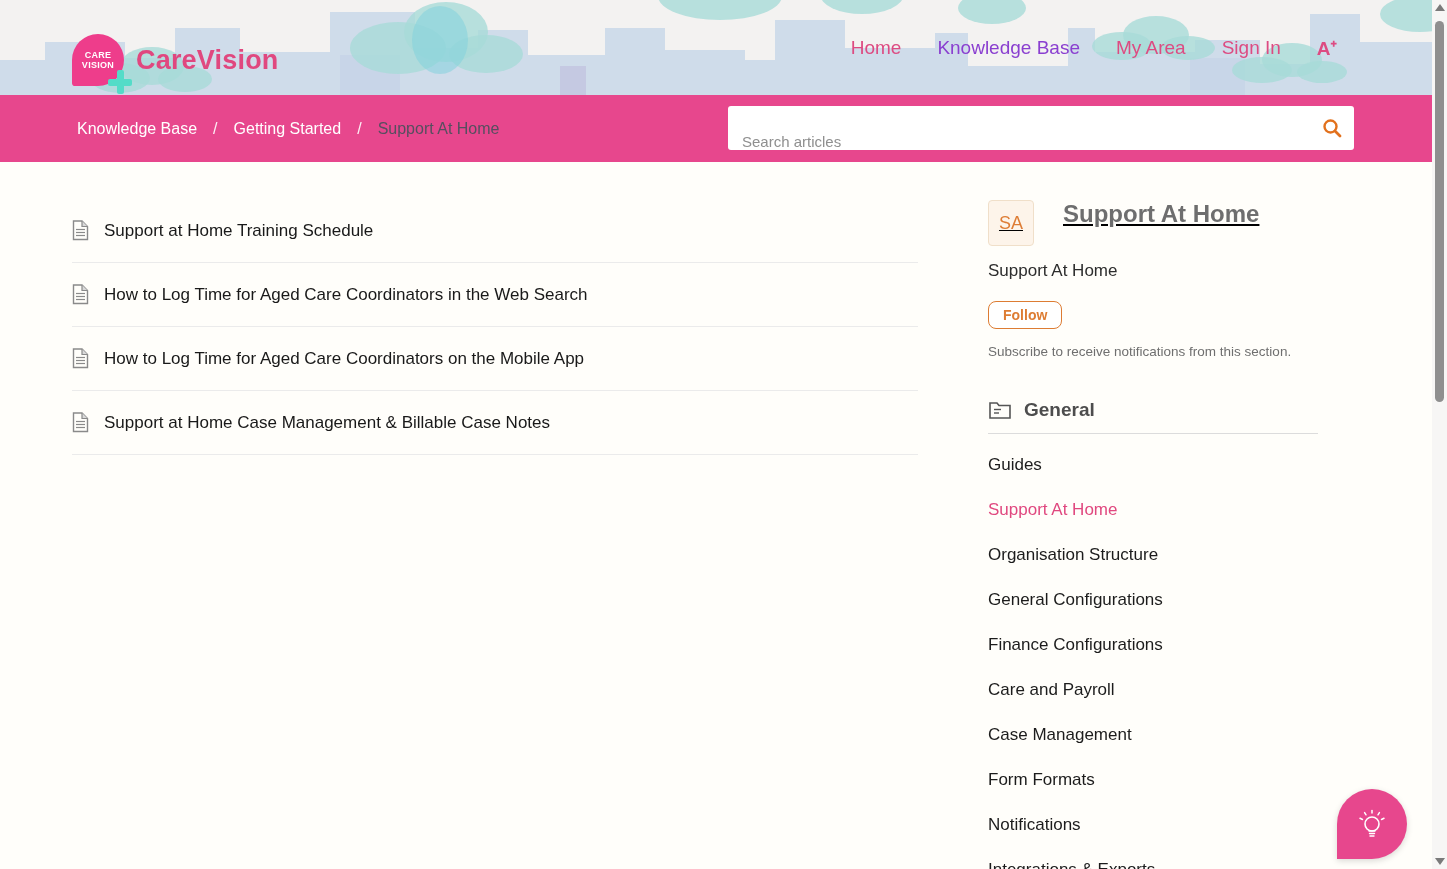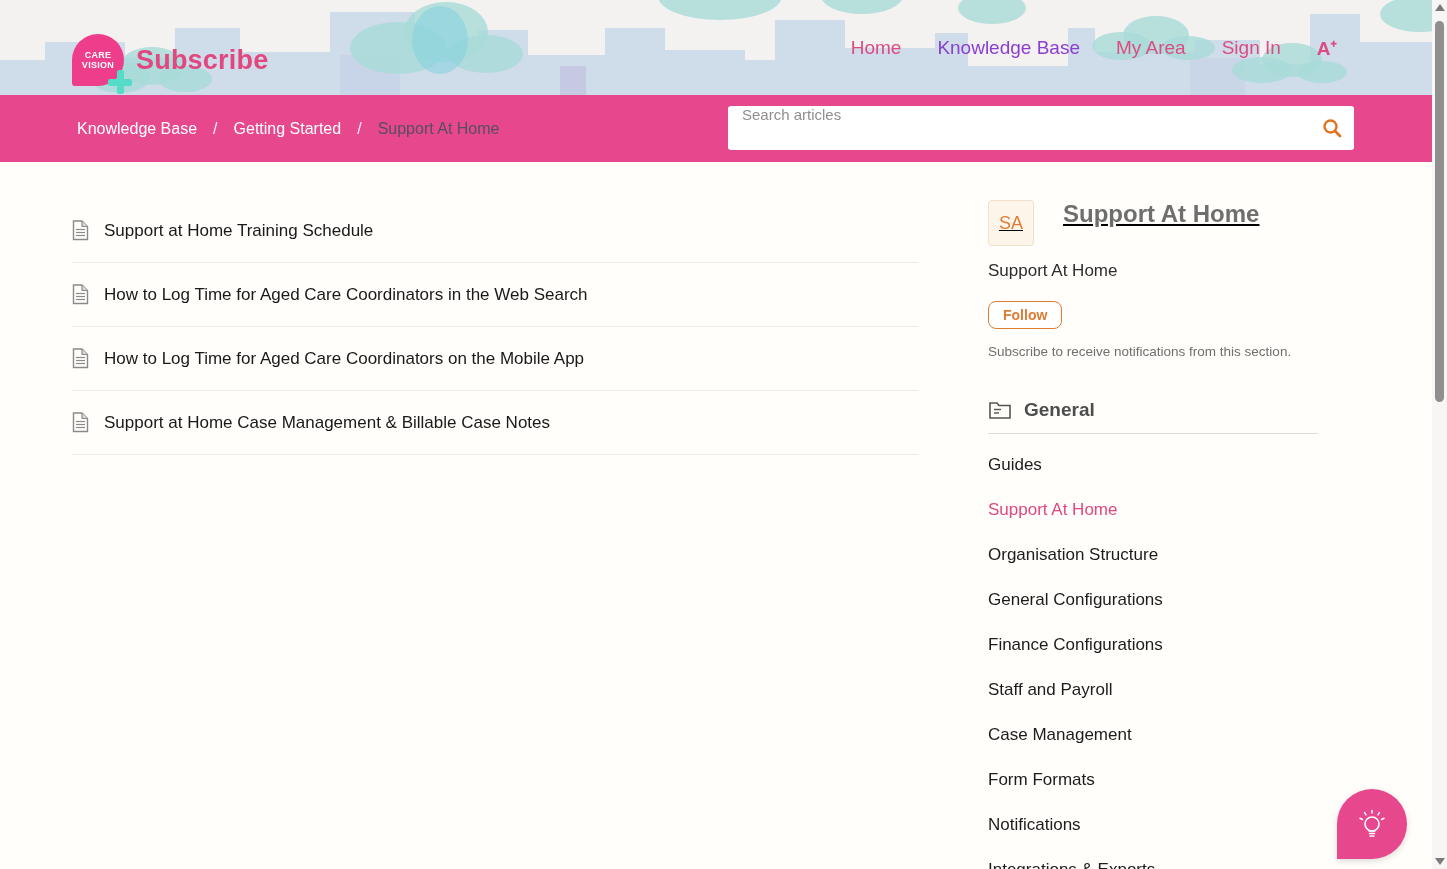--- a/index.html
+++ b/index.html
@@ -55,21 +55,21 @@
   .breadcrumb {
     position:absolute; left:77px; top:0; height:67px;
     display:flex; align-items:center; gap:16px; font-size:16px;
   }
   .breadcrumb .crumb { color:#ffffff; cursor:pointer; }
   .breadcrumb .sep { color:rgba(255,255,255,.9); }
   .breadcrumb .crumb.current { color:#554f5f; cursor:default; }
 
   .searchbox {
     position:absolute; left:728px; top:11px; width:626px; height:44px;
-    background:#ffffff; border-radius:3px; display:flex; align-items:flex-start;
+    background:#ffffff; border-radius:3px; display:flex; align-items:flex-end;
   }
   .searchbox input {
     flex:1; border:none; outline:none; font-size:15px; color:#333;
     padding:0 14px; background:transparent; font-family:"Liberation Sans", sans-serif;
   }
   .searchbox input::placeholder { color:#8f8f8f; }
   .search-btn {
     width:44px; height:44px; border:none; background:transparent; cursor:pointer;
     display:flex; align-items:center; justify-content:center;
   }
@@ -176,21 +176,21 @@
       </g>
       <ellipse cx="440" cy="40" rx="28" ry="34" fill="#84d2dc" fill-opacity="0.55"></ellipse>
     </svg>
 
     <div class="logo-wrap">
       <div class="logo-blob">
         <span class="l1">CARE</span>
         <span class="l2">VISION</span>
         <span class="logo-plus"></span>
       </div>
-      <span class="logo-word">Subscribe</span>
+      <span class="logo-word">CareVision</span>
     </div>
 
     <nav class="topnav">
       <a>Home</a>
       <a class="active">Knowledge Base</a>
       <a>My Area</a>
       <a>Sign In</a>
       <span class="font-size-btn">A⁺</span>
     </nav>
   </header>
@@ -275,21 +275,21 @@
       <span class="label">General</span>
     </div>
     <hr class="side-divider">
 
     <div class="section-list">
       <div class="section-item">Guides</div>
       <div class="section-item active">Support At Home</div>
       <div class="section-item">Organisation Structure</div>
       <div class="section-item">General Configurations</div>
       <div class="section-item">Finance Configurations</div>
-      <div class="section-item">Staff and Payroll</div>
+      <div class="section-item">Care and Payroll</div>
       <div class="section-item">Case Management</div>
       <div class="section-item">Form Formats</div>
       <div class="section-item">Notifications</div>
       <div class="section-item">Integrations &amp; Exports</div>
     </div>
   </aside>
 
   <button class="fab">
     <svg width="38" height="38" viewBox="0 0 38 38">
       <circle cx="19" cy="19" r="7" fill="none" stroke="#fff" stroke-width="1.6"></circle>

